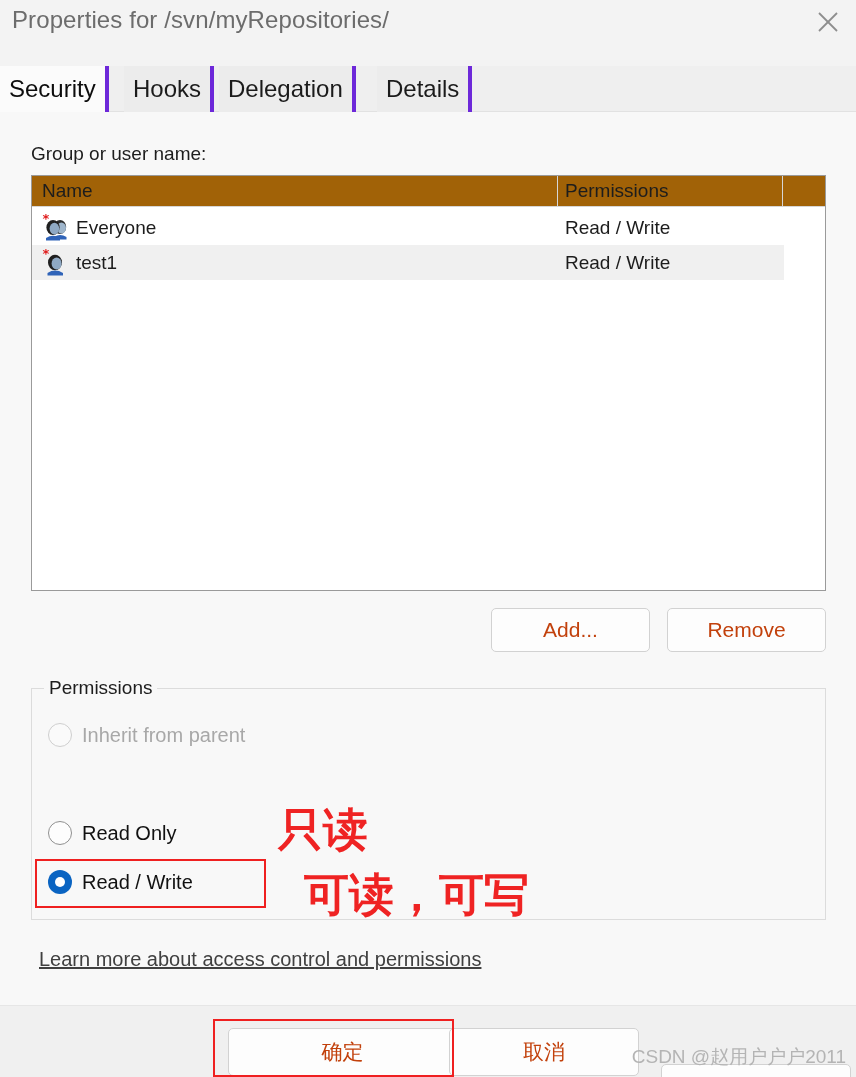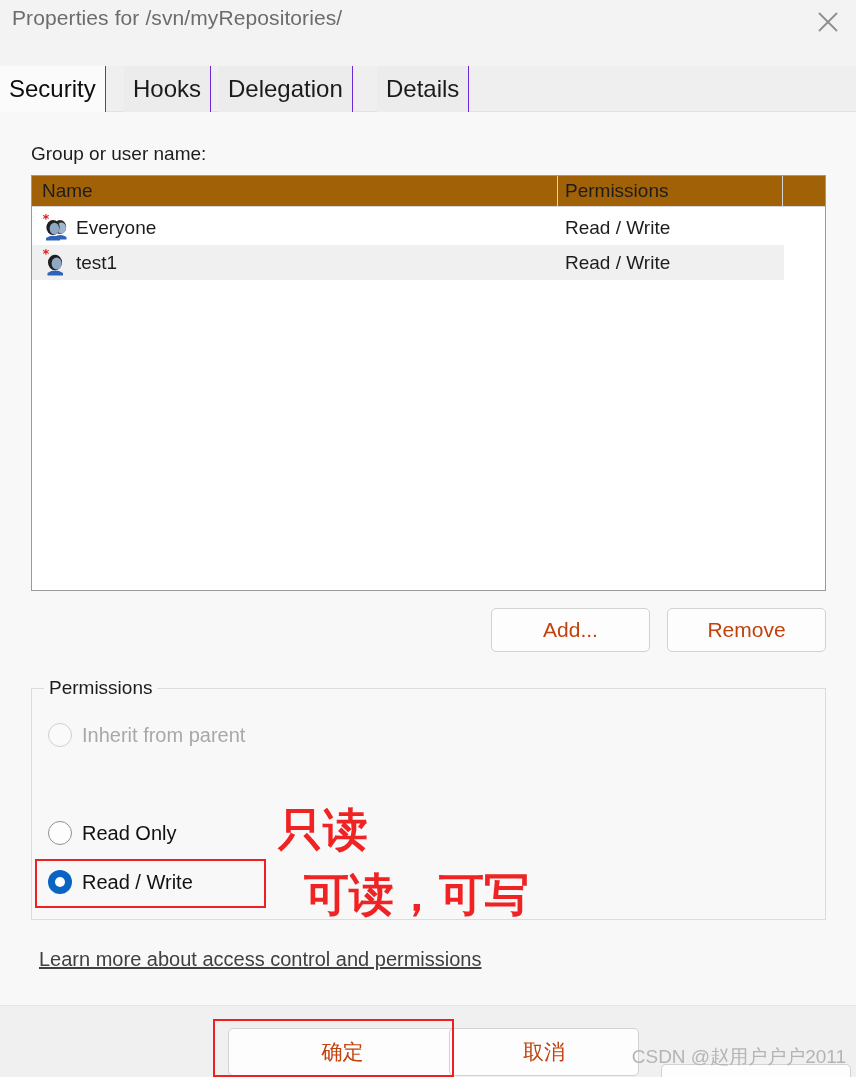--- a/index.html
+++ b/index.html
@@ -18,21 +18,21 @@
   }
 
   
   .titlebar {
     position: absolute; left: 0; top: 0;
     width: 856px; height: 46px;
     background: #f3f3f3;
   }
   .titlebar-text {
     position: absolute; left: 12px; top: 6px;
-    font-size: 21px;
+    font-size: 24px;
     color: #6c6c6c;
     letter-spacing: 0.1px;
     white-space: nowrap;
   }
   .close-btn {
     position: absolute; right: 0; top: 0;
     width: 56px; height: 44px;
     display: flex; align-items: center; justify-content: center;
     cursor: pointer;
   }
@@ -45,21 +45,21 @@
     background: #efefef;
     border-bottom: 1px solid #e2e2e2;
   }
   .tab {
     position: absolute; top: 0; height: 46px;
     display: flex; align-items: center;
     padding: 0 9px;
     font-size: 24px;
     color: #1b1b1b;
     background: #ececec;
-    border-right: 1px solid #6d28d9;
+    border-right: 4px solid #6d28d9;
     cursor: pointer;
     white-space: nowrap;
     text-align: right;
   }
   .tab.active {
     background: #fbfbfb;
     color: #0d0d0d;
   }
 
   

